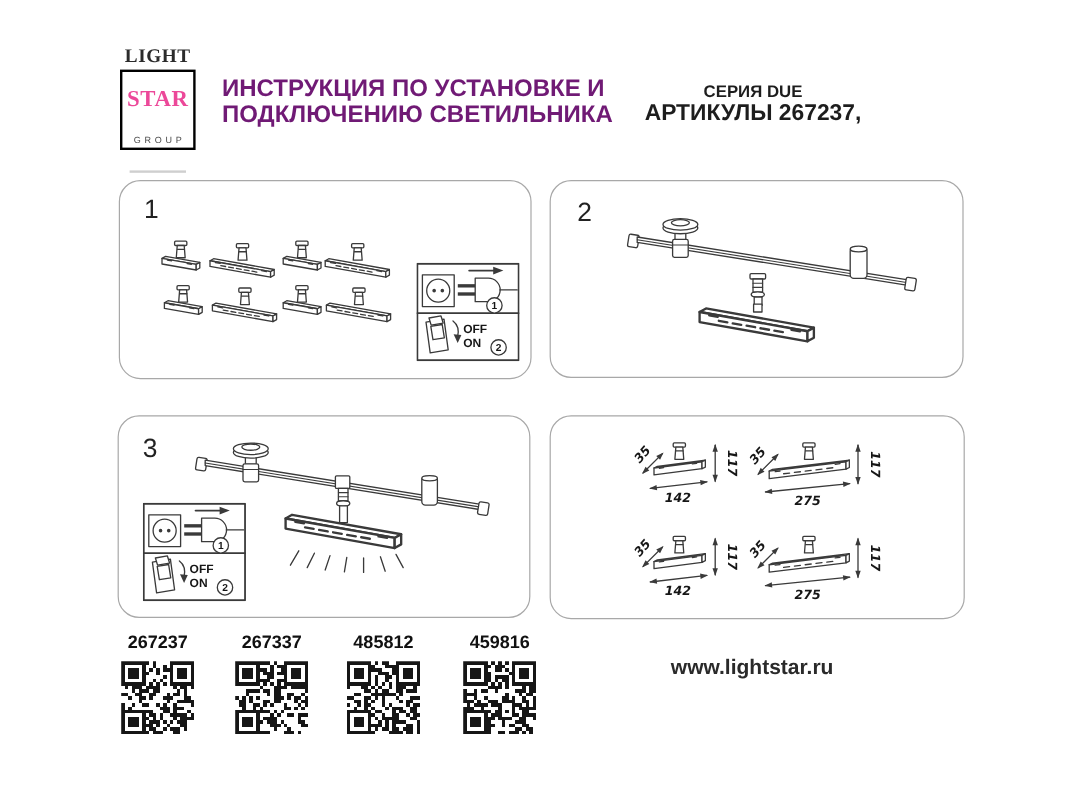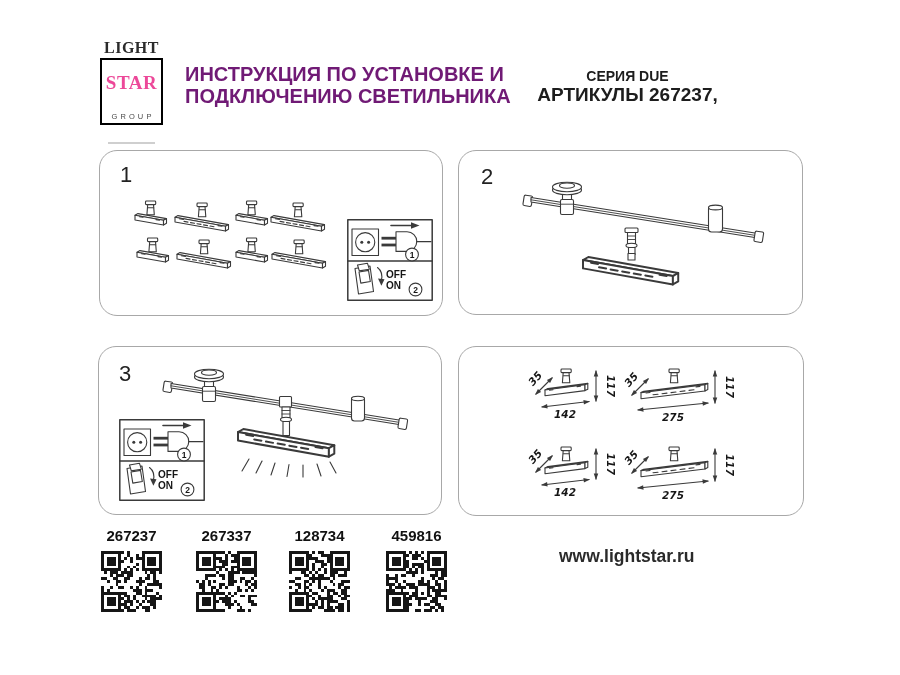--- a/index.html
+++ b/index.html
@@ -403,21 +403,21 @@
           <path d="M0 0h1v1h-1zM1 0h1v1h-1zM2 0h1v1h-1zM3 0h1v1h-1zM4 0h1v1h-1zM5 0h1v1h-1zM6 0h1v1h-1zM7 0h1v1h-1zM9 0h1v1h-1zM14 0h1v1h-1zM15 0h1v1h-1zM16 0h1v1h-1zM17 0h1v1h-1zM18 0h1v1h-1zM19 0h1v1h-1zM20 0h1v1h-1zM0 1h1v1h-1zM6 1h1v1h-1zM9 1h1v1h-1zM12 1h1v1h-1zM14 1h1v1h-1zM20 1h1v1h-1zM0 2h1v1h-1zM2 2h1v1h-1zM3 2h1v1h-1zM4 2h1v1h-1zM6 2h1v1h-1zM8 2h1v1h-1zM10 2h1v1h-1zM12 2h1v1h-1zM13 2h1v1h-1zM14 2h1v1h-1zM16 2h1v1h-1zM17 2h1v1h-1zM18 2h1v1h-1zM20 2h1v1h-1zM0 3h1v1h-1zM2 3h1v1h-1zM3 3h1v1h-1zM4 3h1v1h-1zM6 3h1v1h-1zM7 3h1v1h-1zM10 3h1v1h-1zM14 3h1v1h-1zM16 3h1v1h-1zM17 3h1v1h-1zM18 3h1v1h-1zM20 3h1v1h-1zM0 4h1v1h-1zM2 4h1v1h-1zM3 4h1v1h-1zM4 4h1v1h-1zM6 4h1v1h-1zM12 4h1v1h-1zM14 4h1v1h-1zM16 4h1v1h-1zM17 4h1v1h-1zM18 4h1v1h-1zM20 4h1v1h-1zM0 5h1v1h-1zM6 5h1v1h-1zM9 5h1v1h-1zM11 5h1v1h-1zM14 5h1v1h-1zM20 5h1v1h-1zM0 6h1v1h-1zM1 6h1v1h-1zM2 6h1v1h-1zM3 6h1v1h-1zM4 6h1v1h-1zM5 6h1v1h-1zM6 6h1v1h-1zM8 6h1v1h-1zM10 6h1v1h-1zM12 6h1v1h-1zM14 6h1v1h-1zM15 6h1v1h-1zM16 6h1v1h-1zM17 6h1v1h-1zM18 6h1v1h-1zM19 6h1v1h-1zM20 6h1v1h-1zM1 7h1v1h-1zM3 7h1v1h-1zM4 7h1v1h-1zM5 7h1v1h-1zM7 7h1v1h-1zM8 7h1v1h-1zM9 7h1v1h-1zM10 7h1v1h-1zM15 7h1v1h-1zM17 7h1v1h-1zM18 7h1v1h-1zM20 7h1v1h-1zM3 8h1v1h-1zM5 8h1v1h-1zM6 8h1v1h-1zM7 8h1v1h-1zM9 8h1v1h-1zM10 8h1v1h-1zM16 8h1v1h-1zM18 8h1v1h-1zM0 9h1v1h-1zM1 9h1v1h-1zM4 9h1v1h-1zM5 9h1v1h-1zM8 9h1v1h-1zM9 9h1v1h-1zM13 9h1v1h-1zM15 9h1v1h-1zM16 9h1v1h-1zM18 9h1v1h-1zM2 10h1v1h-1zM5 10h1v1h-1zM6 10h1v1h-1zM8 10h1v1h-1zM12 10h1v1h-1zM13 10h1v1h-1zM14 10h1v1h-1zM18 10h1v1h-1zM19 10h1v1h-1zM5 11h1v1h-1zM13 11h1v1h-1zM16 11h1v1h-1zM17 11h1v1h-1zM18 11h1v1h-1zM19 11h1v1h-1zM20 11h1v1h-1zM0 12h1v1h-1zM3 12h1v1h-1zM6 12h1v1h-1zM7 12h1v1h-1zM10 12h1v1h-1zM12 12h1v1h-1zM15 12h1v1h-1zM20 12h1v1h-1zM0 13h1v1h-1zM2 13h1v1h-1zM11 13h1v1h-1zM12 13h1v1h-1zM13 13h1v1h-1zM15 13h1v1h-1zM16 13h1v1h-1zM17 13h1v1h-1zM0 14h1v1h-1zM1 14h1v1h-1zM2 14h1v1h-1zM3 14h1v1h-1zM4 14h1v1h-1zM5 14h1v1h-1zM6 14h1v1h-1zM7 14h1v1h-1zM8 14h1v1h-1zM12 14h1v1h-1zM13 14h1v1h-1zM15 14h1v1h-1zM19 14h1v1h-1zM0 15h1v1h-1zM6 15h1v1h-1zM8 15h1v1h-1zM9 15h1v1h-1zM11 15h1v1h-1zM14 15h1v1h-1zM15 15h1v1h-1zM16 15h1v1h-1zM17 15h1v1h-1zM18 15h1v1h-1zM20 15h1v1h-1zM0 16h1v1h-1zM2 16h1v1h-1zM3 16h1v1h-1zM4 16h1v1h-1zM6 16h1v1h-1zM7 16h1v1h-1zM9 16h1v1h-1zM11 16h1v1h-1zM15 16h1v1h-1zM17 16h1v1h-1zM18 16h1v1h-1zM19 16h1v1h-1zM20 16h1v1h-1zM0 17h1v1h-1zM2 17h1v1h-1zM3 17h1v1h-1zM4 17h1v1h-1zM6 17h1v1h-1zM8 17h1v1h-1zM9 17h1v1h-1zM10 17h1v1h-1zM12 17h1v1h-1zM14 17h1v1h-1zM16 17h1v1h-1zM17 17h1v1h-1zM18 17h1v1h-1zM0 18h1v1h-1zM2 18h1v1h-1zM3 18h1v1h-1zM4 18h1v1h-1zM6 18h1v1h-1zM7 18h1v1h-1zM8 18h1v1h-1zM10 18h1v1h-1zM13 18h1v1h-1zM17 18h1v1h-1zM18 18h1v1h-1zM0 19h1v1h-1zM6 19h1v1h-1zM8 19h1v1h-1zM9 19h1v1h-1zM12 19h1v1h-1zM14 19h1v1h-1zM15 19h1v1h-1zM16 19h1v1h-1zM18 19h1v1h-1zM0 20h1v1h-1zM1 20h1v1h-1zM2 20h1v1h-1zM3 20h1v1h-1zM4 20h1v1h-1zM5 20h1v1h-1zM6 20h1v1h-1zM7 20h1v1h-1zM9 20h1v1h-1zM10 20h1v1h-1zM11 20h1v1h-1zM15 20h1v1h-1zM16 20h1v1h-1z" fill="#161616"></path>
         </svg></div>
   </div>
   <div class="qr-item" style="left:195px;">
     <div class="qr-label">267337</div>
     <div class="qr-code"><svg viewBox="0 0 21 21">
           <path d="M0 0h1v1h-1zM1 0h1v1h-1zM2 0h1v1h-1zM3 0h1v1h-1zM4 0h1v1h-1zM5 0h1v1h-1zM6 0h1v1h-1zM7 0h1v1h-1zM8 0h1v1h-1zM9 0h1v1h-1zM11 0h1v1h-1zM14 0h1v1h-1zM15 0h1v1h-1zM16 0h1v1h-1zM17 0h1v1h-1zM18 0h1v1h-1zM19 0h1v1h-1zM20 0h1v1h-1zM0 1h1v1h-1zM6 1h1v1h-1zM10 1h1v1h-1zM12 1h1v1h-1zM13 1h1v1h-1zM14 1h1v1h-1zM20 1h1v1h-1zM0 2h1v1h-1zM2 2h1v1h-1zM3 2h1v1h-1zM4 2h1v1h-1zM6 2h1v1h-1zM7 2h1v1h-1zM8 2h1v1h-1zM10 2h1v1h-1zM13 2h1v1h-1zM14 2h1v1h-1zM16 2h1v1h-1zM17 2h1v1h-1zM18 2h1v1h-1zM20 2h1v1h-1zM0 3h1v1h-1zM2 3h1v1h-1zM3 3h1v1h-1zM4 3h1v1h-1zM6 3h1v1h-1zM8 3h1v1h-1zM9 3h1v1h-1zM10 3h1v1h-1zM12 3h1v1h-1zM13 3h1v1h-1zM14 3h1v1h-1zM16 3h1v1h-1zM17 3h1v1h-1zM18 3h1v1h-1zM20 3h1v1h-1zM0 4h1v1h-1zM2 4h1v1h-1zM3 4h1v1h-1zM4 4h1v1h-1zM6 4h1v1h-1zM9 4h1v1h-1zM10 4h1v1h-1zM14 4h1v1h-1zM16 4h1v1h-1zM17 4h1v1h-1zM18 4h1v1h-1zM20 4h1v1h-1zM0 5h1v1h-1zM6 5h1v1h-1zM7 5h1v1h-1zM8 5h1v1h-1zM9 5h1v1h-1zM12 5h1v1h-1zM13 5h1v1h-1zM14 5h1v1h-1zM20 5h1v1h-1zM0 6h1v1h-1zM1 6h1v1h-1zM2 6h1v1h-1zM3 6h1v1h-1zM4 6h1v1h-1zM5 6h1v1h-1zM6 6h1v1h-1zM8 6h1v1h-1zM10 6h1v1h-1zM12 6h1v1h-1zM14 6h1v1h-1zM15 6h1v1h-1zM16 6h1v1h-1zM17 6h1v1h-1zM18 6h1v1h-1zM19 6h1v1h-1zM20 6h1v1h-1zM7 7h1v1h-1zM11 7h1v1h-1zM12 7h1v1h-1zM13 7h1v1h-1zM14 7h1v1h-1zM16 7h1v1h-1zM17 7h1v1h-1zM18 7h1v1h-1zM19 7h1v1h-1zM20 7h1v1h-1zM3 8h1v1h-1zM4 8h1v1h-1zM5 8h1v1h-1zM6 8h1v1h-1zM8 8h1v1h-1zM9 8h1v1h-1zM11 8h1v1h-1zM12 8h1v1h-1zM20 8h1v1h-1zM3 9h1v1h-1zM9 9h1v1h-1zM11 9h1v1h-1zM12 9h1v1h-1zM15 9h1v1h-1zM16 9h1v1h-1zM19 9h1v1h-1zM0 10h1v1h-1zM2 10h1v1h-1zM4 10h1v1h-1zM6 10h1v1h-1zM11 10h1v1h-1zM12 10h1v1h-1zM13 10h1v1h-1zM15 10h1v1h-1zM17 10h1v1h-1zM18 10h1v1h-1zM20 10h1v1h-1zM1 11h1v1h-1zM2 11h1v1h-1zM4 11h1v1h-1zM8 11h1v1h-1zM9 11h1v1h-1zM11 11h1v1h-1zM12 11h1v1h-1zM17 11h1v1h-1zM19 11h1v1h-1zM20 11h1v1h-1zM1 12h1v1h-1zM2 12h1v1h-1zM5 12h1v1h-1zM6 12h1v1h-1zM8 12h1v1h-1zM10 12h1v1h-1zM14 12h1v1h-1zM18 12h1v1h-1zM20 12h1v1h-1zM2 13h1v1h-1zM5 13h1v1h-1zM7 13h1v1h-1zM14 13h1v1h-1zM15 13h1v1h-1zM17 13h1v1h-1zM19 13h1v1h-1zM0 14h1v1h-1zM1 14h1v1h-1zM2 14h1v1h-1zM3 14h1v1h-1zM4 14h1v1h-1zM5 14h1v1h-1zM6 14h1v1h-1zM7 14h1v1h-1zM8 14h1v1h-1zM9 14h1v1h-1zM11 14h1v1h-1zM13 14h1v1h-1zM0 15h1v1h-1zM6 15h1v1h-1zM10 15h1v1h-1zM12 15h1v1h-1zM15 15h1v1h-1zM16 15h1v1h-1zM18 15h1v1h-1zM19 15h1v1h-1zM20 15h1v1h-1zM0 16h1v1h-1zM2 16h1v1h-1zM3 16h1v1h-1zM4 16h1v1h-1zM6 16h1v1h-1zM8 16h1v1h-1zM9 16h1v1h-1zM10 16h1v1h-1zM11 16h1v1h-1zM18 16h1v1h-1zM0 17h1v1h-1zM2 17h1v1h-1zM3 17h1v1h-1zM4 17h1v1h-1zM6 17h1v1h-1zM7 17h1v1h-1zM9 17h1v1h-1zM10 17h1v1h-1zM11 17h1v1h-1zM13 17h1v1h-1zM18 17h1v1h-1zM19 17h1v1h-1zM0 18h1v1h-1zM2 18h1v1h-1zM3 18h1v1h-1zM4 18h1v1h-1zM6 18h1v1h-1zM10 18h1v1h-1zM11 18h1v1h-1zM12 18h1v1h-1zM14 18h1v1h-1zM19 18h1v1h-1zM20 18h1v1h-1zM0 19h1v1h-1zM6 19h1v1h-1zM11 19h1v1h-1zM15 19h1v1h-1zM0 20h1v1h-1zM1 20h1v1h-1zM2 20h1v1h-1zM3 20h1v1h-1zM4 20h1v1h-1zM5 20h1v1h-1zM6 20h1v1h-1zM7 20h1v1h-1zM8 20h1v1h-1zM9 20h1v1h-1zM14 20h1v1h-1zM15 20h1v1h-1zM16 20h1v1h-1zM18 20h1v1h-1z" fill="#161616"></path>
         </svg></div>
   </div>
   <div class="qr-item" style="left:288px;">
-    <div class="qr-label">128734</div>
+    <div class="qr-label">485812</div>
     <div class="qr-code"><svg viewBox="0 0 21 21">
           <path d="M0 0h1v1h-1zM1 0h1v1h-1zM2 0h1v1h-1zM3 0h1v1h-1zM4 0h1v1h-1zM5 0h1v1h-1zM6 0h1v1h-1zM8 0h1v1h-1zM10 0h1v1h-1zM11 0h1v1h-1zM14 0h1v1h-1zM15 0h1v1h-1zM16 0h1v1h-1zM17 0h1v1h-1zM18 0h1v1h-1zM19 0h1v1h-1zM20 0h1v1h-1zM0 1h1v1h-1zM6 1h1v1h-1zM7 1h1v1h-1zM11 1h1v1h-1zM12 1h1v1h-1zM13 1h1v1h-1zM14 1h1v1h-1zM20 1h1v1h-1zM0 2h1v1h-1zM2 2h1v1h-1zM3 2h1v1h-1zM4 2h1v1h-1zM6 2h1v1h-1zM7 2h1v1h-1zM8 2h1v1h-1zM9 2h1v1h-1zM13 2h1v1h-1zM14 2h1v1h-1zM16 2h1v1h-1zM17 2h1v1h-1zM18 2h1v1h-1zM20 2h1v1h-1zM0 3h1v1h-1zM2 3h1v1h-1zM3 3h1v1h-1zM4 3h1v1h-1zM6 3h1v1h-1zM9 3h1v1h-1zM10 3h1v1h-1zM11 3h1v1h-1zM13 3h1v1h-1zM14 3h1v1h-1zM16 3h1v1h-1zM17 3h1v1h-1zM18 3h1v1h-1zM20 3h1v1h-1zM0 4h1v1h-1zM2 4h1v1h-1zM3 4h1v1h-1zM4 4h1v1h-1zM6 4h1v1h-1zM8 4h1v1h-1zM11 4h1v1h-1zM12 4h1v1h-1zM14 4h1v1h-1zM16 4h1v1h-1zM17 4h1v1h-1zM18 4h1v1h-1zM20 4h1v1h-1zM0 5h1v1h-1zM6 5h1v1h-1zM8 5h1v1h-1zM11 5h1v1h-1zM14 5h1v1h-1zM20 5h1v1h-1zM0 6h1v1h-1zM1 6h1v1h-1zM2 6h1v1h-1zM3 6h1v1h-1zM4 6h1v1h-1zM5 6h1v1h-1zM6 6h1v1h-1zM8 6h1v1h-1zM10 6h1v1h-1zM12 6h1v1h-1zM14 6h1v1h-1zM15 6h1v1h-1zM16 6h1v1h-1zM17 6h1v1h-1zM18 6h1v1h-1zM19 6h1v1h-1zM20 6h1v1h-1zM0 7h1v1h-1zM4 7h1v1h-1zM5 7h1v1h-1zM7 7h1v1h-1zM9 7h1v1h-1zM12 7h1v1h-1zM14 7h1v1h-1zM15 7h1v1h-1zM16 7h1v1h-1zM19 7h1v1h-1zM5 8h1v1h-1zM6 8h1v1h-1zM8 8h1v1h-1zM10 8h1v1h-1zM11 8h1v1h-1zM14 8h1v1h-1zM15 8h1v1h-1zM17 8h1v1h-1zM18 8h1v1h-1zM19 8h1v1h-1zM2 9h1v1h-1zM3 9h1v1h-1zM7 9h1v1h-1zM8 9h1v1h-1zM9 9h1v1h-1zM10 9h1v1h-1zM11 9h1v1h-1zM12 9h1v1h-1zM13 9h1v1h-1zM15 9h1v1h-1zM0 10h1v1h-1zM1 10h1v1h-1zM5 10h1v1h-1zM6 10h1v1h-1zM8 10h1v1h-1zM10 10h1v1h-1zM14 10h1v1h-1zM18 10h1v1h-1zM19 10h1v1h-1zM20 10h1v1h-1zM2 11h1v1h-1zM3 11h1v1h-1zM5 11h1v1h-1zM7 11h1v1h-1zM10 11h1v1h-1zM15 11h1v1h-1zM17 11h1v1h-1zM18 11h1v1h-1zM0 12h1v1h-1zM3 12h1v1h-1zM5 12h1v1h-1zM6 12h1v1h-1zM10 12h1v1h-1zM12 12h1v1h-1zM17 12h1v1h-1zM19 12h1v1h-1zM20 12h1v1h-1zM2 13h1v1h-1zM5 13h1v1h-1zM7 13h1v1h-1zM11 13h1v1h-1zM13 13h1v1h-1zM14 13h1v1h-1zM15 13h1v1h-1zM18 13h1v1h-1zM19 13h1v1h-1zM0 14h1v1h-1zM1 14h1v1h-1zM2 14h1v1h-1zM3 14h1v1h-1zM4 14h1v1h-1zM5 14h1v1h-1zM6 14h1v1h-1zM8 14h1v1h-1zM9 14h1v1h-1zM13 14h1v1h-1zM15 14h1v1h-1zM16 14h1v1h-1zM18 14h1v1h-1zM19 14h1v1h-1zM0 15h1v1h-1zM6 15h1v1h-1zM7 15h1v1h-1zM10 15h1v1h-1zM13 15h1v1h-1zM14 15h1v1h-1zM17 15h1v1h-1zM19 15h1v1h-1zM20 15h1v1h-1zM0 16h1v1h-1zM2 16h1v1h-1zM3 16h1v1h-1zM4 16h1v1h-1zM6 16h1v1h-1zM8 16h1v1h-1zM10 16h1v1h-1zM11 16h1v1h-1zM12 16h1v1h-1zM13 16h1v1h-1zM14 16h1v1h-1zM18 16h1v1h-1zM19 16h1v1h-1zM0 17h1v1h-1zM2 17h1v1h-1zM3 17h1v1h-1zM4 17h1v1h-1zM6 17h1v1h-1zM9 17h1v1h-1zM11 17h1v1h-1zM13 17h1v1h-1zM14 17h1v1h-1zM15 17h1v1h-1zM16 17h1v1h-1zM20 17h1v1h-1zM0 18h1v1h-1zM2 18h1v1h-1zM3 18h1v1h-1zM4 18h1v1h-1zM6 18h1v1h-1zM7 18h1v1h-1zM8 18h1v1h-1zM9 18h1v1h-1zM11 18h1v1h-1zM13 18h1v1h-1zM17 18h1v1h-1zM18 18h1v1h-1zM20 18h1v1h-1zM0 19h1v1h-1zM6 19h1v1h-1zM8 19h1v1h-1zM10 19h1v1h-1zM11 19h1v1h-1zM13 19h1v1h-1zM14 19h1v1h-1zM16 19h1v1h-1zM17 19h1v1h-1zM18 19h1v1h-1zM20 19h1v1h-1zM0 20h1v1h-1zM1 20h1v1h-1zM2 20h1v1h-1zM3 20h1v1h-1zM4 20h1v1h-1zM5 20h1v1h-1zM6 20h1v1h-1zM7 20h1v1h-1zM12 20h1v1h-1zM13 20h1v1h-1zM14 20h1v1h-1zM15 20h1v1h-1zM17 20h1v1h-1zM18 20h1v1h-1zM20 20h1v1h-1z" fill="#161616"></path>
         </svg></div>
   </div>
   <div class="qr-item" style="left:385px;">
     <div class="qr-label">459816</div>
     <div class="qr-code"><svg viewBox="0 0 21 21">
           <path d="M0 0h1v1h-1zM1 0h1v1h-1zM2 0h1v1h-1zM3 0h1v1h-1zM4 0h1v1h-1zM5 0h1v1h-1zM6 0h1v1h-1zM8 0h1v1h-1zM10 0h1v1h-1zM12 0h1v1h-1zM14 0h1v1h-1zM15 0h1v1h-1zM16 0h1v1h-1zM17 0h1v1h-1zM18 0h1v1h-1zM19 0h1v1h-1zM20 0h1v1h-1zM0 1h1v1h-1zM6 1h1v1h-1zM7 1h1v1h-1zM9 1h1v1h-1zM10 1h1v1h-1zM11 1h1v1h-1zM14 1h1v1h-1zM20 1h1v1h-1zM0 2h1v1h-1zM2 2h1v1h-1zM3 2h1v1h-1zM4 2h1v1h-1zM6 2h1v1h-1zM9 2h1v1h-1zM10 2h1v1h-1zM12 2h1v1h-1zM14 2h1v1h-1zM16 2h1v1h-1zM17 2h1v1h-1zM18 2h1v1h-1zM20 2h1v1h-1zM0 3h1v1h-1zM2 3h1v1h-1zM3 3h1v1h-1zM4 3h1v1h-1zM6 3h1v1h-1zM7 3h1v1h-1zM13 3h1v1h-1zM14 3h1v1h-1zM16 3h1v1h-1zM17 3h1v1h-1zM18 3h1v1h-1zM20 3h1v1h-1zM0 4h1v1h-1zM2 4h1v1h-1zM3 4h1v1h-1zM4 4h1v1h-1zM6 4h1v1h-1zM7 4h1v1h-1zM9 4h1v1h-1zM10 4h1v1h-1zM11 4h1v1h-1zM12 4h1v1h-1zM14 4h1v1h-1zM16 4h1v1h-1zM17 4h1v1h-1zM18 4h1v1h-1zM20 4h1v1h-1zM0 5h1v1h-1zM6 5h1v1h-1zM7 5h1v1h-1zM9 5h1v1h-1zM11 5h1v1h-1zM12 5h1v1h-1zM14 5h1v1h-1zM20 5h1v1h-1zM0 6h1v1h-1zM1 6h1v1h-1zM2 6h1v1h-1zM3 6h1v1h-1zM4 6h1v1h-1zM5 6h1v1h-1zM6 6h1v1h-1zM8 6h1v1h-1zM10 6h1v1h-1zM12 6h1v1h-1zM14 6h1v1h-1zM15 6h1v1h-1zM16 6h1v1h-1zM17 6h1v1h-1zM18 6h1v1h-1zM19 6h1v1h-1zM20 6h1v1h-1zM7 7h1v1h-1zM8 7h1v1h-1zM9 7h1v1h-1zM10 7h1v1h-1zM12 7h1v1h-1zM17 7h1v1h-1zM19 7h1v1h-1zM20 7h1v1h-1zM0 8h1v1h-1zM3 8h1v1h-1zM5 8h1v1h-1zM6 8h1v1h-1zM9 8h1v1h-1zM15 8h1v1h-1zM16 8h1v1h-1zM17 8h1v1h-1zM19 8h1v1h-1zM20 8h1v1h-1zM0 9h1v1h-1zM1 9h1v1h-1zM2 9h1v1h-1zM3 9h1v1h-1zM12 9h1v1h-1zM16 9h1v1h-1zM18 9h1v1h-1zM19 9h1v1h-1zM0 10h1v1h-1zM3 10h1v1h-1zM6 10h1v1h-1zM11 10h1v1h-1zM12 10h1v1h-1zM14 10h1v1h-1zM17 10h1v1h-1zM20 10h1v1h-1zM0 11h1v1h-1zM1 11h1v1h-1zM2 11h1v1h-1zM4 11h1v1h-1zM7 11h1v1h-1zM8 11h1v1h-1zM9 11h1v1h-1zM11 11h1v1h-1zM12 11h1v1h-1zM13 11h1v1h-1zM14 11h1v1h-1zM17 11h1v1h-1zM18 11h1v1h-1zM20 11h1v1h-1zM1 12h1v1h-1zM3 12h1v1h-1zM4 12h1v1h-1zM5 12h1v1h-1zM6 12h1v1h-1zM8 12h1v1h-1zM9 12h1v1h-1zM10 12h1v1h-1zM14 12h1v1h-1zM15 12h1v1h-1zM16 12h1v1h-1zM18 12h1v1h-1zM20 12h1v1h-1zM0 13h1v1h-1zM1 13h1v1h-1zM2 13h1v1h-1zM5 13h1v1h-1zM10 13h1v1h-1zM14 13h1v1h-1zM16 13h1v1h-1zM17 13h1v1h-1zM18 13h1v1h-1zM19 13h1v1h-1zM20 13h1v1h-1zM0 14h1v1h-1zM1 14h1v1h-1zM2 14h1v1h-1zM3 14h1v1h-1zM4 14h1v1h-1zM5 14h1v1h-1zM6 14h1v1h-1zM7 14h1v1h-1zM9 14h1v1h-1zM10 14h1v1h-1zM12 14h1v1h-1zM14 14h1v1h-1zM17 14h1v1h-1zM18 14h1v1h-1zM0 15h1v1h-1zM6 15h1v1h-1zM8 15h1v1h-1zM9 15h1v1h-1zM10 15h1v1h-1zM14 15h1v1h-1zM15 15h1v1h-1zM17 15h1v1h-1zM18 15h1v1h-1zM19 15h1v1h-1zM20 15h1v1h-1zM0 16h1v1h-1zM2 16h1v1h-1zM3 16h1v1h-1zM4 16h1v1h-1zM6 16h1v1h-1zM7 16h1v1h-1zM8 16h1v1h-1zM10 16h1v1h-1zM11 16h1v1h-1zM12 16h1v1h-1zM13 16h1v1h-1zM16 16h1v1h-1zM17 16h1v1h-1zM20 16h1v1h-1zM0 17h1v1h-1zM2 17h1v1h-1zM3 17h1v1h-1zM4 17h1v1h-1zM6 17h1v1h-1zM7 17h1v1h-1zM11 17h1v1h-1zM15 17h1v1h-1zM16 17h1v1h-1zM17 17h1v1h-1zM0 18h1v1h-1zM2 18h1v1h-1zM3 18h1v1h-1zM4 18h1v1h-1zM6 18h1v1h-1zM7 18h1v1h-1zM8 18h1v1h-1zM11 18h1v1h-1zM13 18h1v1h-1zM14 18h1v1h-1zM17 18h1v1h-1zM18 18h1v1h-1zM0 19h1v1h-1zM6 19h1v1h-1zM7 19h1v1h-1zM15 19h1v1h-1zM16 19h1v1h-1zM18 19h1v1h-1zM19 19h1v1h-1zM0 20h1v1h-1zM1 20h1v1h-1zM2 20h1v1h-1zM3 20h1v1h-1zM4 20h1v1h-1zM5 20h1v1h-1zM6 20h1v1h-1zM7 20h1v1h-1zM10 20h1v1h-1zM11 20h1v1h-1zM13 20h1v1h-1zM14 20h1v1h-1zM15 20h1v1h-1zM17 20h1v1h-1zM19 20h1v1h-1z" fill="#161616"></path>
         </svg></div>
   </div>

